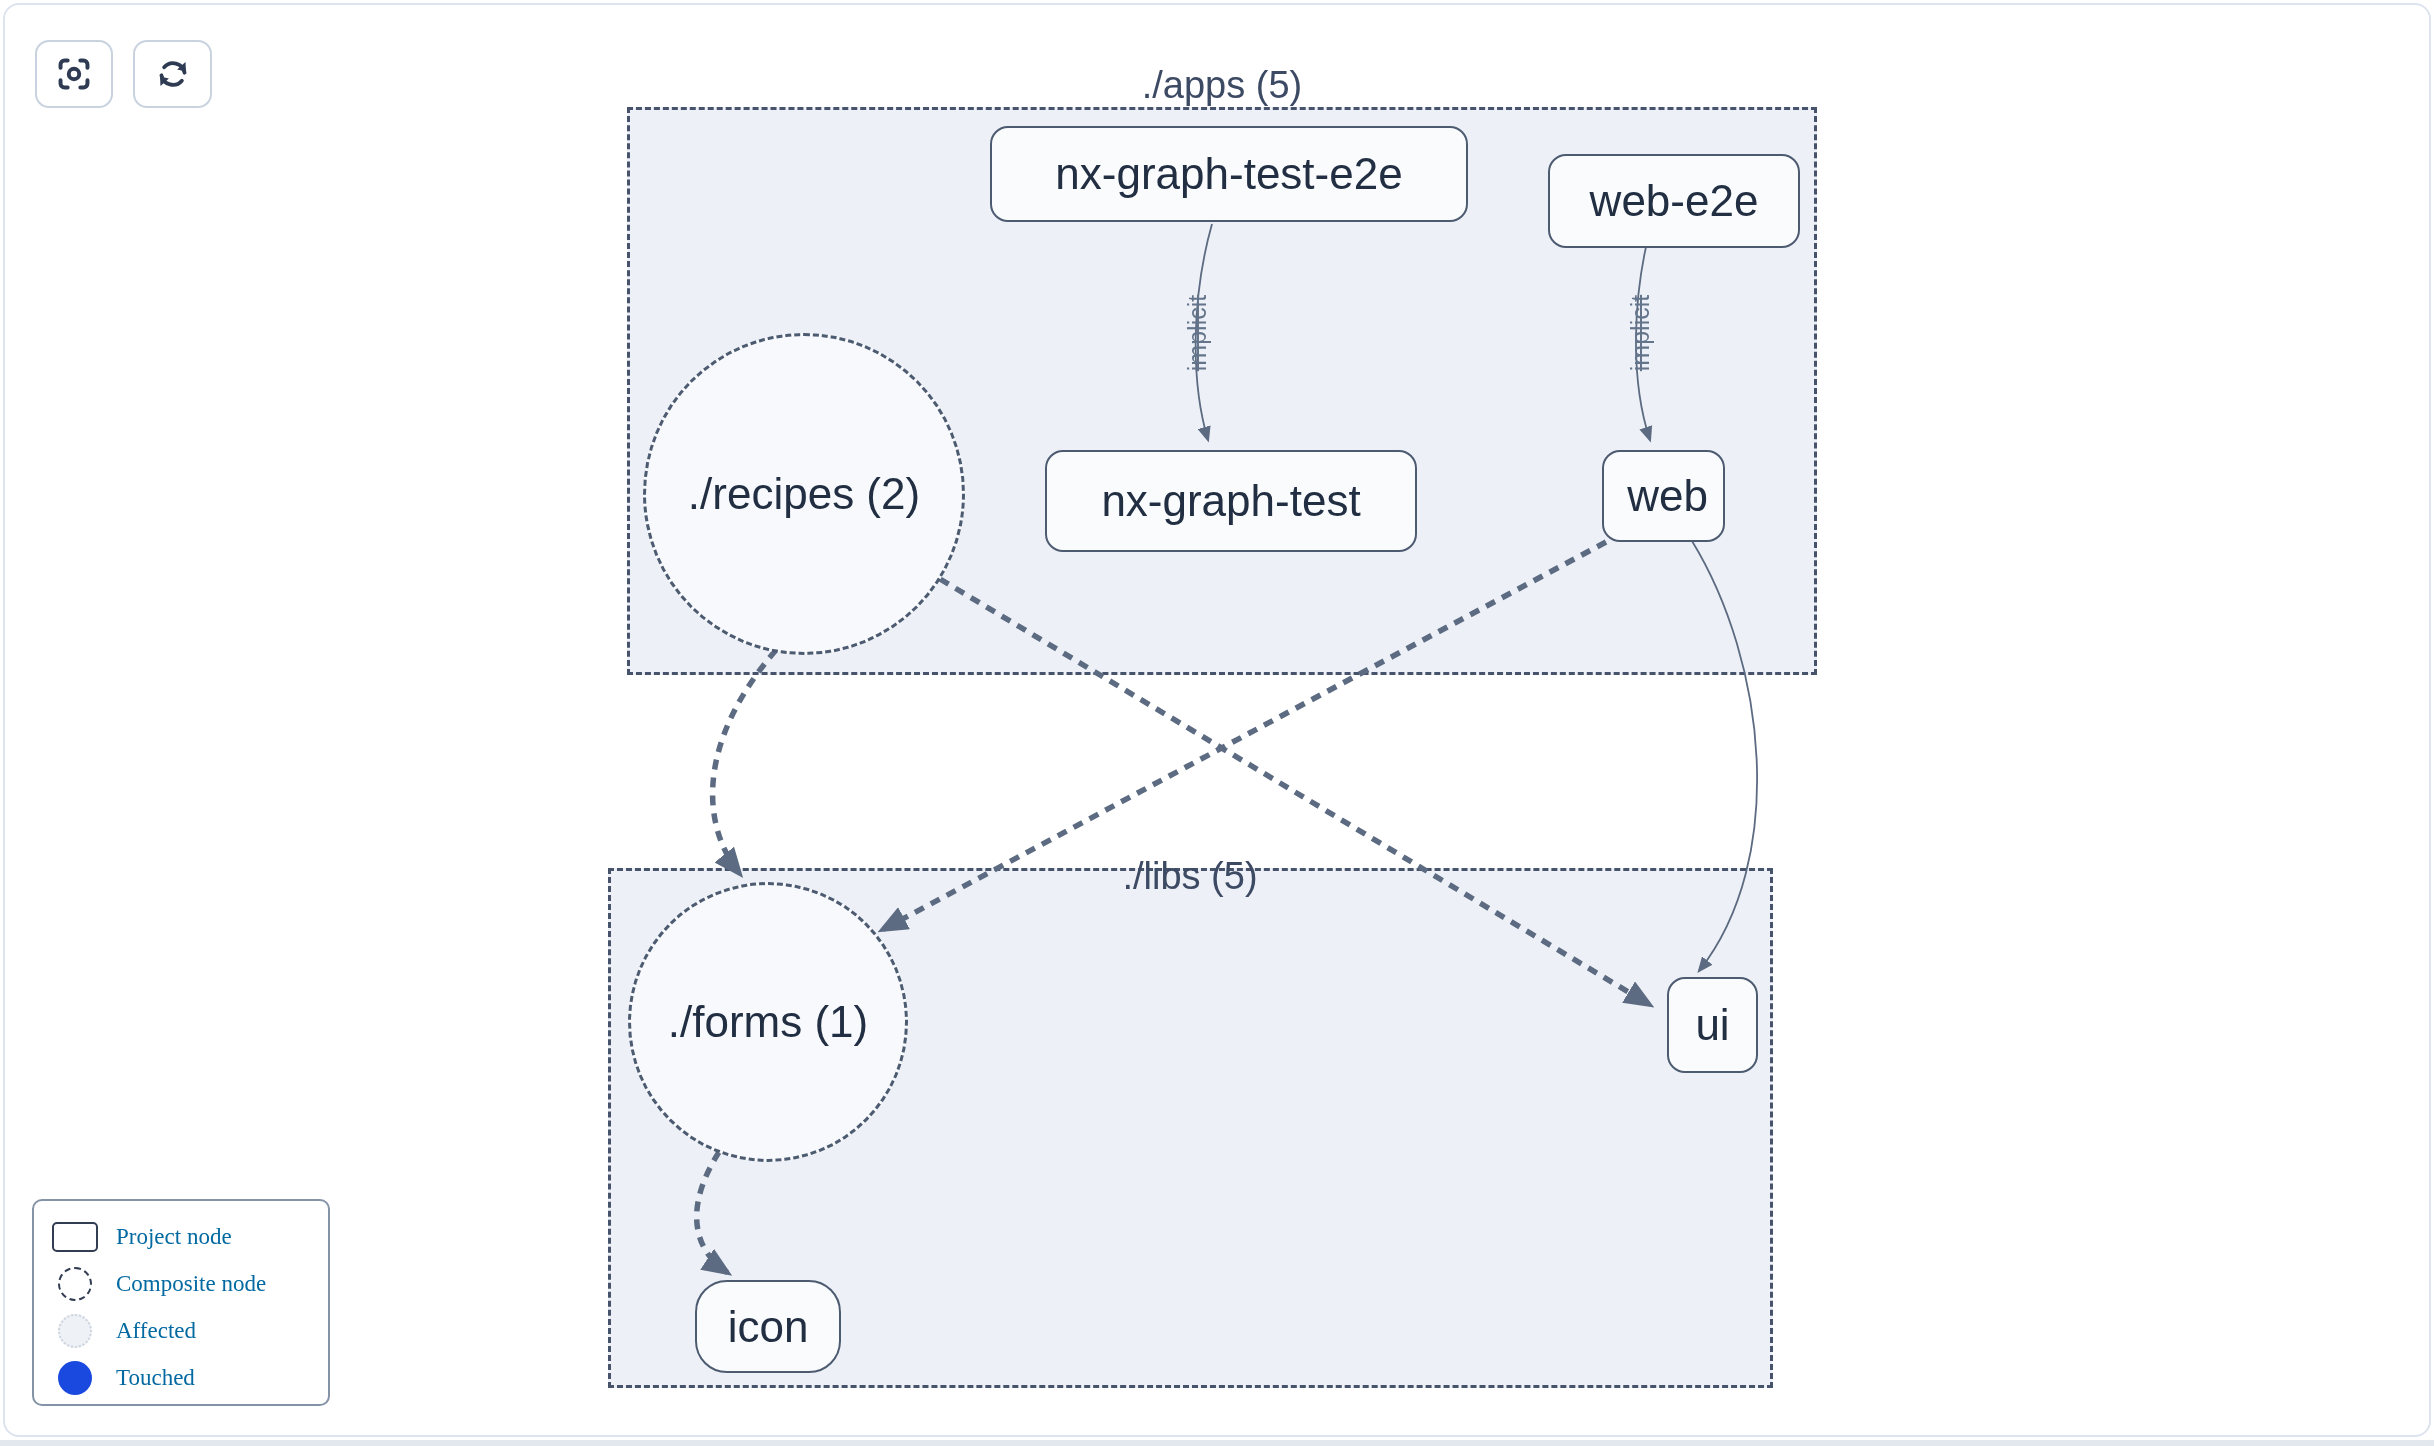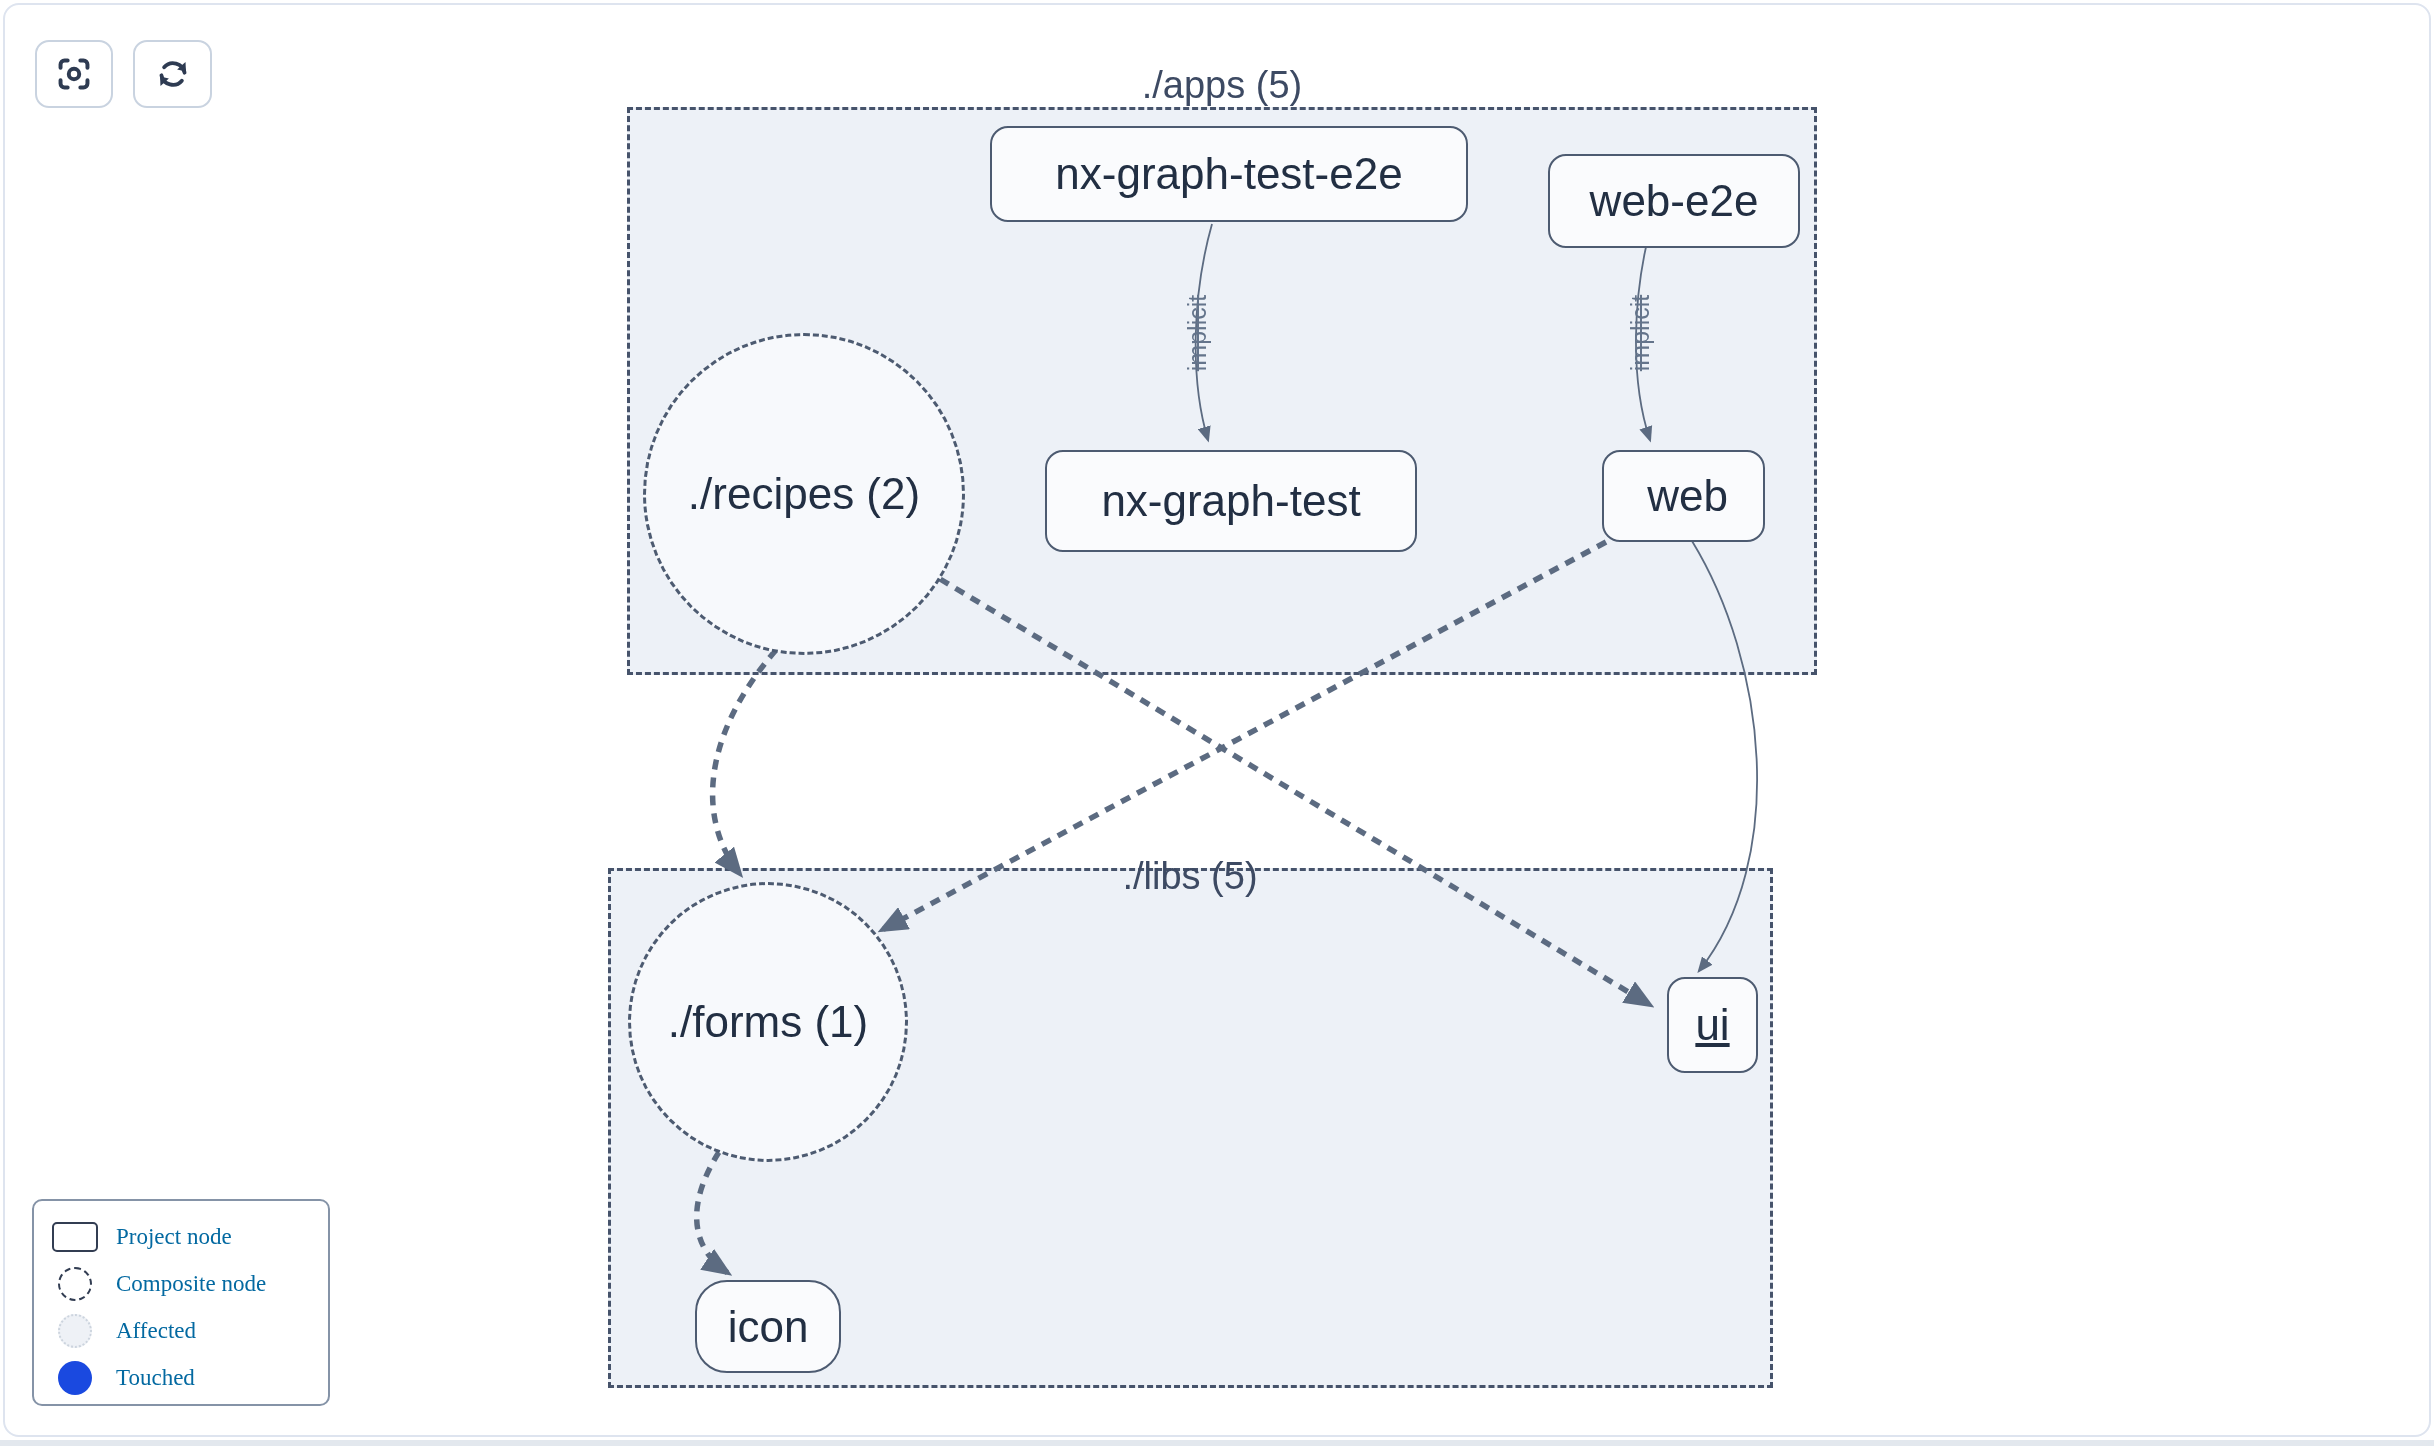--- a/index.html
+++ b/index.html
@@ -136,24 +136,24 @@
 
 <div class="node" style="left:990px;top:126px;width:478px;height:96px;">
   <span>nx-graph-test-e2e</span>
 </div>
 <div class="node" style="left:1548px;top:126px;width:252px;height:94px;margin-top:28px;">
   <span>web-e2e</span>
 </div>
 <div class="node" style="left:1045px;top:450px;width:372px;height:102px;">
   <span>nx-graph-test</span>
 </div>
-<div class="node" style="left:1602px;top:450px;width:163px;height:92px;padding-left:8px;">
+<div class="node" style="left:1602px;top:450px;width:123px;height:92px;padding-left:8px;">
   <span>web</span>
 </div>
-<div class="node" style="left:1667px;top:977px;width:91px;height:96px;text-decoration:underline;">
+<div class="node" style="left:1667px;top:977px;width:91px;height:96px;">
   <span>ui</span>
 </div>
 <div class="node" style="left:695px;top:1280px;width:146px;height:93px;border-radius:32px;">
   <span>icon</span>
 </div>
 
 <div class="legend">
   <div class="legend-row">
     <div class="legend-swatch-cell">
       <div class="sw-project"></div>

